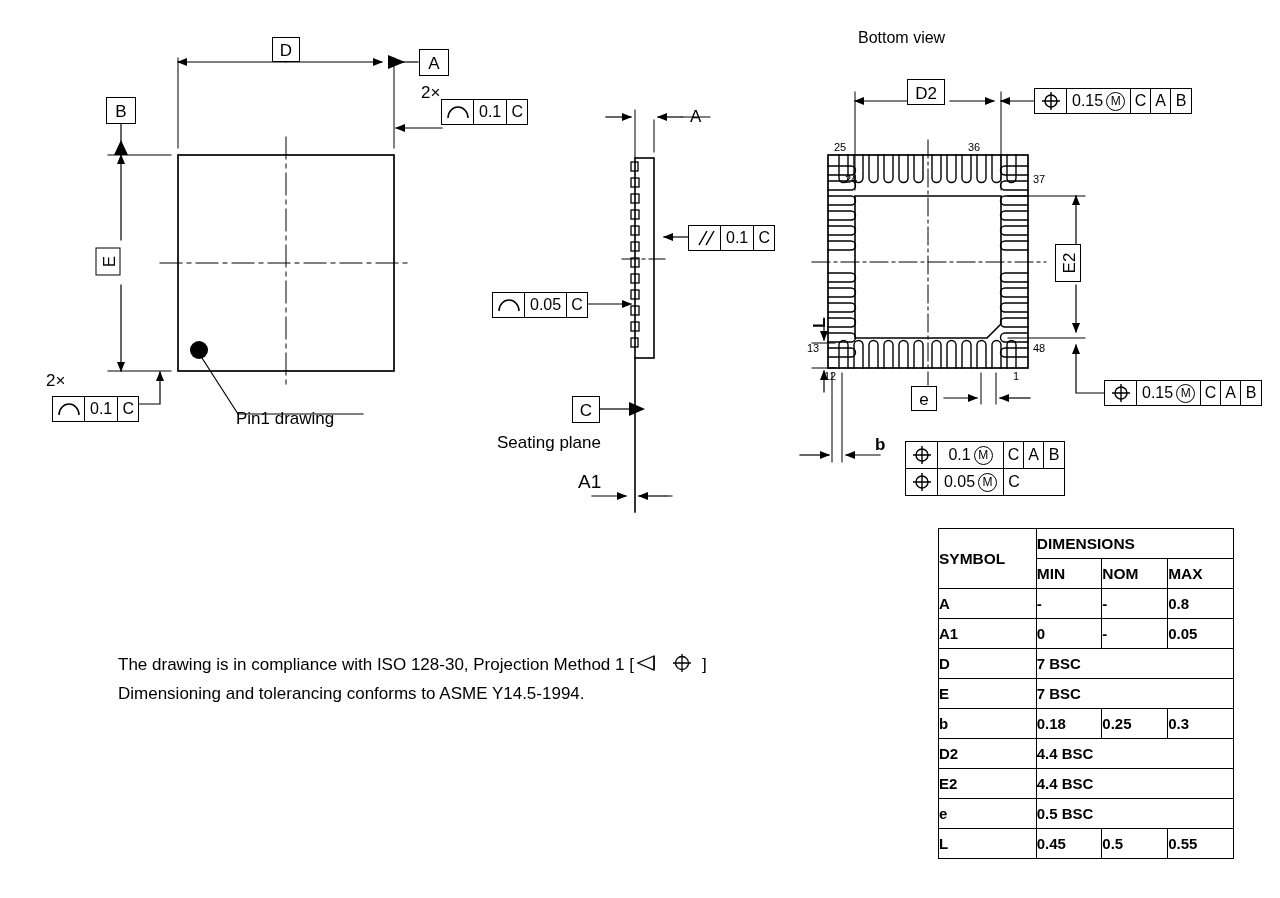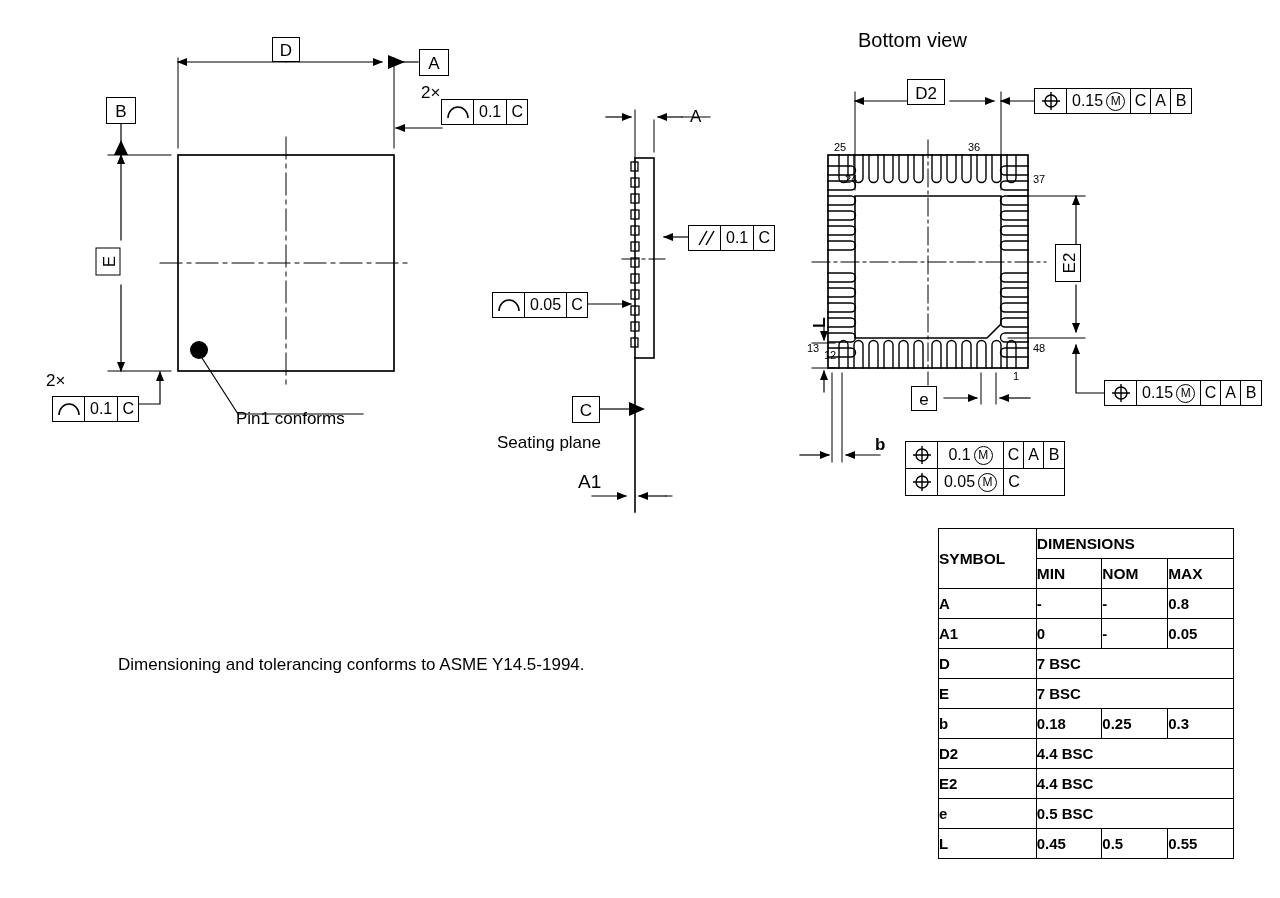--- a/index.html
+++ b/index.html
@@ -72,21 +72,21 @@
   .lbl {
     position: absolute;
     font-size: 17px;
     white-space: nowrap;
     line-height: 1;
   }
   .lbl.small {
     font-size: 11px;
   }
   .lbl.title {
-    font-size: 20px;
+    font-size: 16px;
   }
   .boxlbl {
     position: absolute;
     border: 1.4px solid #000;
     font-size: 17px;
     text-align: center;
     line-height: 1;
     background: #fff;
     box-sizing: border-box;
   }
@@ -350,21 +350,21 @@
     <span>A</span>
   </div>
   <div class="boxlbl" style="left:106px;top:97px;width:30px;height:27px;padding-top:5px;">
     <span>B</span>
   </div>
   <div class="boxlbl rot90" style="left:94px;top:249px;width:28px;height:25px;padding-top:4px;">
     <span>E</span>
   </div>
   <div class="lbl" style="left:421px;top:84px;">2×</div>
   <div class="lbl" style="left:46px;top:372px;">2×</div>
-  <div class="lbl" style="left:236px;top:410px;">Pin1 conforms</div>
+  <div class="lbl" style="left:236px;top:410px;">Pin1 drawing</div>
 
   <div class="fcf" style="left:441px;top:99px;">
     <div class="w-sym">
       <svg width="24" height="16" viewBox="0 0 24 16">
           <path d="M2 14 A10 11 0 0 1 22 14" fill="none" stroke="#000" stroke-width="1.5"></path>
         </svg>
     </div>
     <div class="w-val">0.1</div>
     <div class="w-dat">C</div>
   </div>
@@ -419,21 +419,21 @@
   </div>
   <div class="lbl" style="left:875px;top:436px;font-weight:bold;">b</div>
   <div class="lbl rot90" style="left:811px;top:328px;transform:rotate(-90deg);transform-origin:left top;font-weight:bold;">L</div>
 
   <div class="lbl small" style="left:834px;top:142px;">25</div>
   <div class="lbl small" style="left:968px;top:142px;">36</div>
   <div class="lbl small" style="left:845px;top:174px;">24</div>
   <div class="lbl small" style="left:1033px;top:174px;">37</div>
   <div class="lbl small" style="left:807px;top:343px;">13</div>
   <div class="lbl small" style="left:1033px;top:343px;">48</div>
-  <div class="lbl small" style="left:824px;top:350px;">12</div>
+  <div class="lbl small" style="left:824px;top:371px;">12</div>
   <div class="lbl small" style="left:1013px;top:371px;">1</div>
 
   <div class="fcf" style="left:1034px;top:88px;">
     <div class="w-sym">
       <svg width="22" height="22" viewBox="0 0 22 22">
           <circle cx="11" cy="11" r="6" fill="none" stroke="#000" stroke-width="1.4"></circle>
           <path d="M11 2 L11 20 M2 11 L20 11" stroke="#000" stroke-width="1.4"></path>
         </svg>
     </div>
     <div class="w-val">
@@ -486,20 +486,26 @@
       </div>
       <div style="width:66px;">
         <span>0.05</span>
           <span class="modM">M</span>
       </div>
       <div style="width:20px;">C</div>
     </div>
   </div>
 
   <div class="notes">
+    <span class="line"><span>The drawing is in compliance with ISO 128-30, Projection Method 1 [</span><span class="inlinesym"><svg width="68" height="20" viewBox="0 0 68 20">
+            <path d="M20 3 L4 10 L20 17 Z" fill="none" stroke="#000" stroke-width="1.3"></path>
+            <path d="M20 3 L20 17" stroke="#000" stroke-width="1.3"></path>
+            <circle cx="48" cy="10" r="6.5" fill="none" stroke="#000" stroke-width="1.3"></circle>
+            <path d="M48 1 L48 19 M39 10 L57 10" stroke="#000" stroke-width="1.3"></path>
+          </svg></span><span>]</span></span>
     <span class="line">Dimensioning and tolerancing conforms to ASME Y14.5-1994.</span>
   </div>
 
   <table class="dimtable">
     <tbody id="dimtable-body">
         <tr>
           <th class="hdr sym" rowspan="2">SYMBOL</th>
           <th class="hdr" colspan="3">DIMENSIONS</th>
         </tr>
         <tr>

